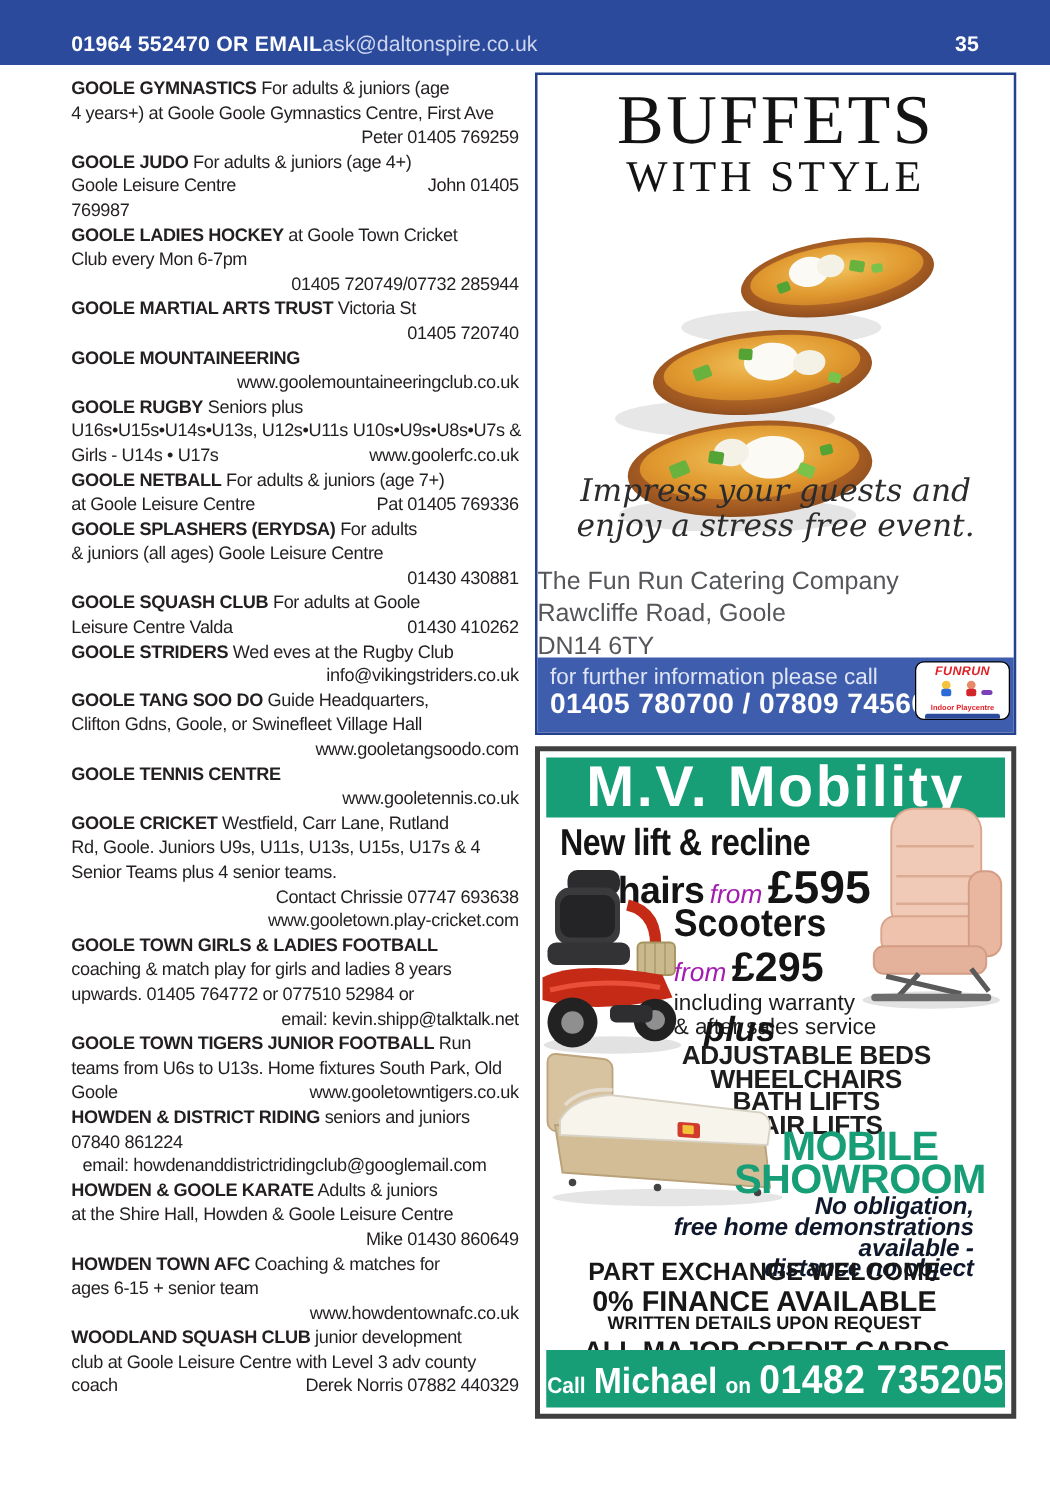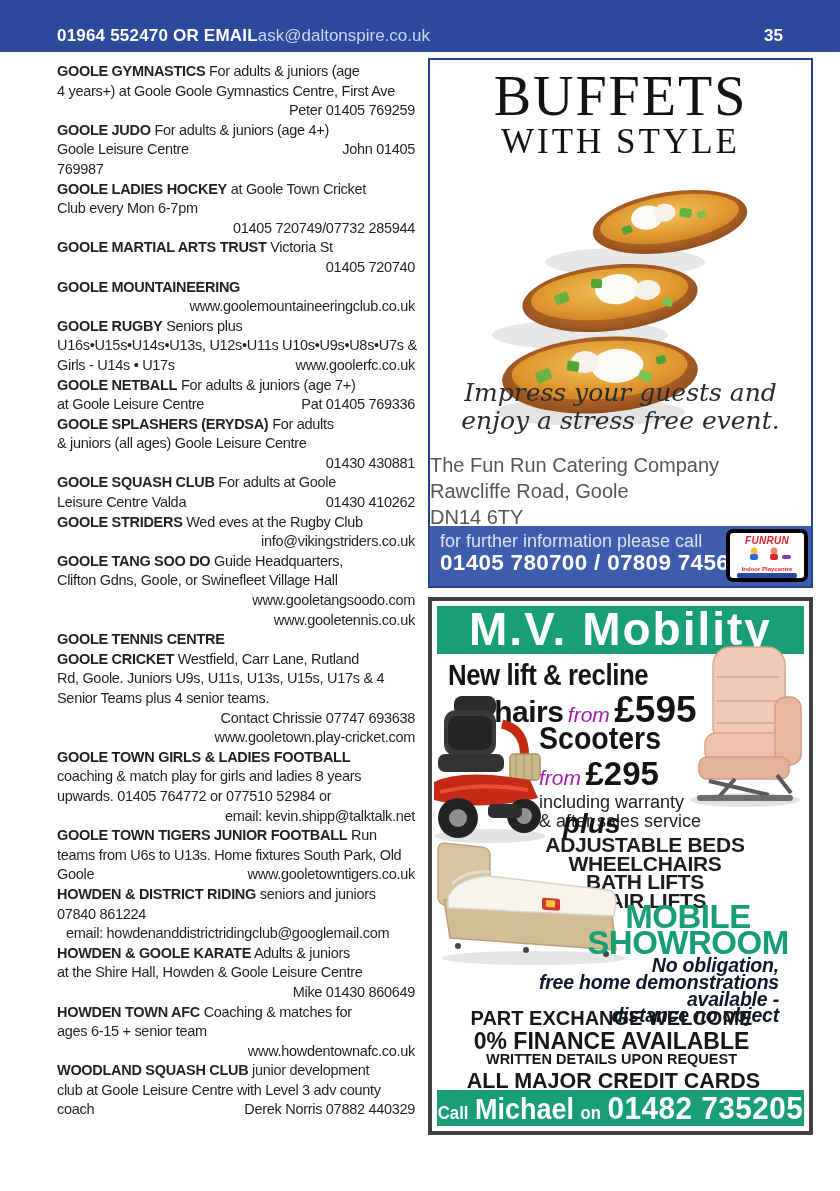--- a/index.html
+++ b/index.html
@@ -35,21 +35,21 @@
   .food{position:absolute;left:40px;top:110px;width:305px;height:255px;}
   .buf-tag{position:absolute;left:0;right:0;text-align:center;
       font-family:"DejaVu Serif",serif;font-style:italic;font-size:25px;color:#2b2b2b;}
   .buf-tag1{top:318px;} .buf-tag2{top:346px;}
   .buf-co{position:absolute;left:0;right:0;font-size:20px;color:#55565a;}
   .buf-co1{top:394px;} .buf-co2{top:420px;} .buf-co3{top:446px;}
   .buf-footer{position:absolute;left:0;right:0;bottom:0;height:60px;background:#3e5dad;}
   .buf-f1{position:absolute;left:10px;top:5px;font-size:18px;color:#dfe5f4;}
   .buf-f2{position:absolute;left:10px;top:24px;font-size:22.5px;font-weight:bold;color:#ffffff;letter-spacing:0.3px;}
   .funrun{position:absolute;right:3px;top:3px;width:74px;height:45px;background:#ffffff;
-      border-radius:7px;border:4px solid #000000;overflow:hidden;text-align:center;}
+      border-radius:7px;border:1px solid #000000;overflow:hidden;text-align:center;}
   .funrun-name{font-size:10px;font-weight:bold;font-style:italic;color:#e01f26;line-height:11px;margin-top:2px;letter-spacing:0.3px;}
   .funrun-kids{height:16px;}
   .funrun-cap{font-size:6px;font-weight:bold;color:#e01f26;line-height:6px;}
   .funrun-url{margin:1px auto 0;width:60px;height:5px;background:#2b4a9c;border-radius:2px;}
 
   
   .mv-head{position:absolute;left:5px;right:5px;top:5px;height:48px;background:#179e76;
       color:#fff;font-weight:bold;font-size:46px;letter-spacing:2px;text-align:center;line-height:47px;}
   .mv-h1{position:absolute;left:16px;top:57px;font-weight:bold;font-size:30px;color:#141414;
       letter-spacing:-0.5px;transform:scaleX(0.86);transform-origin:0 0;white-space:nowrap;}
@@ -67,21 +67,21 @@
   .extra-line{font-weight:bold;font-size:21px;color:#1d1d1d;line-height:18.6px;letter-spacing:-0.3px;}
   .mv-showroom{position:absolute;left:140px;top:303px;width:232px;text-align:center;
       color:#179e76;font-weight:bold;font-size:33px;line-height:26px;letter-spacing:-0.5px;}
   .mv-greens{position:absolute;left:26px;right:30px;top:356px;text-align:right;
       color:#0f172a;font-weight:bold;font-style:italic;font-size:19.5px;line-height:16.8px;letter-spacing:-0.2px;}
   .mv-black{position:absolute;left:10px;right:28px;text-align:center;color:#171717;font-weight:bold;}
   .mv-partex{top:406px;font-size:20px;}
   .mv-finance{top:427px;font-size:23px;}
   .mv-written{top:450px;font-size:14.5px;}
   .mv-credit{top:468px;font-size:21.5px;left:2px;right:16px;}
-  .mv-footer{position:absolute;left:5px;right:5px;bottom:5px;height:36px;background:#179e76;
+  .mv-footer{position:absolute;left:5px;right:5px;bottom:5px;height:46px;background:#179e76;
       display:flex;align-items:center;justify-content:center;color:#fff;}
   .mv-footer-row{display:flex;align-items:baseline;gap:7px;transform:scaleX(0.93);white-space:nowrap;}
   .mvf-small{font-weight:bold;font-size:18px;}
   .mvf-name{font-weight:bold;font-size:29px;}
   .mvf-phone{font-weight:bold;font-size:32px;letter-spacing:0.5px;}
 
   .imgbox{position:absolute;}
 </style>
 </head>
 <body>
@@ -118,22 +118,22 @@
       <div class="lline"><span class="lb">GOOLE SPLASHERS (ERYDSA)</span><span class="lt"> For adults</span></div>
       <div class="lline"><span class="lt">&amp; juniors (all ages) Goole Leisure Centre</span></div>
       <div class="lline"><span class="lr">01430 430881</span></div>
       <div class="lline"><span class="lb">GOOLE SQUASH CLUB</span><span class="lt"> For adults at Goole</span></div>
       <div class="lline"><span class="lt">Leisure Centre Valda</span><span class="lr">01430 410262</span></div>
       <div class="lline"><span class="lb">GOOLE STRIDERS</span><span class="lt"> Wed eves at the Rugby Club</span></div>
       <div class="lline"><span class="lr">info@vikingstriders.co.uk</span></div>
       <div class="lline"><span class="lb">GOOLE TANG SOO DO</span><span class="lt"> Guide Headquarters,</span></div>
       <div class="lline"><span class="lt">Clifton Gdns, Goole, or Swinefleet Village Hall</span></div>
       <div class="lline"><span class="lr">www.gooletangsoodo.com</span></div>
+      <div class="lline"><span class="lb">GOOLE TENNIS CENTRE</span></div>
       <div class="lline"><span class="lr">www.gooletennis.co.uk</span></div>
-      <div class="lline"><span class="lb">GOOLE TENNIS CENTRE</span></div>
       <div class="lline"><span class="lb">GOOLE CRICKET</span><span class="lt"> Westfield, Carr Lane, Rutland</span></div>
       <div class="lline"><span class="lt">Rd, Goole. Juniors U9s, U11s, U13s, U15s, U17s &amp; 4</span></div>
       <div class="lline"><span class="lt">Senior Teams plus 4 senior teams.</span></div>
       <div class="lline"><span class="lr">Contact Chrissie 07747 693638</span></div>
       <div class="lline"><span class="lr">www.gooletown.play-cricket.com</span></div>
       <div class="lline"><span class="lb">GOOLE TOWN GIRLS &amp; LADIES FOOTBALL</span></div>
       <div class="lline"><span class="lt">coaching &amp; match play for girls and ladies 8 years</span></div>
       <div class="lline"><span class="lt">upwards. 01405 764772 or 077510 52984 or</span></div>
       <div class="lline"><span class="lr">email: kevin.shipp@talktalk.net</span></div>
       <div class="lline"><span class="lb">GOOLE TOWN TIGERS JUNIOR FOOTBALL</span><span class="lt"> Run</span></div>

